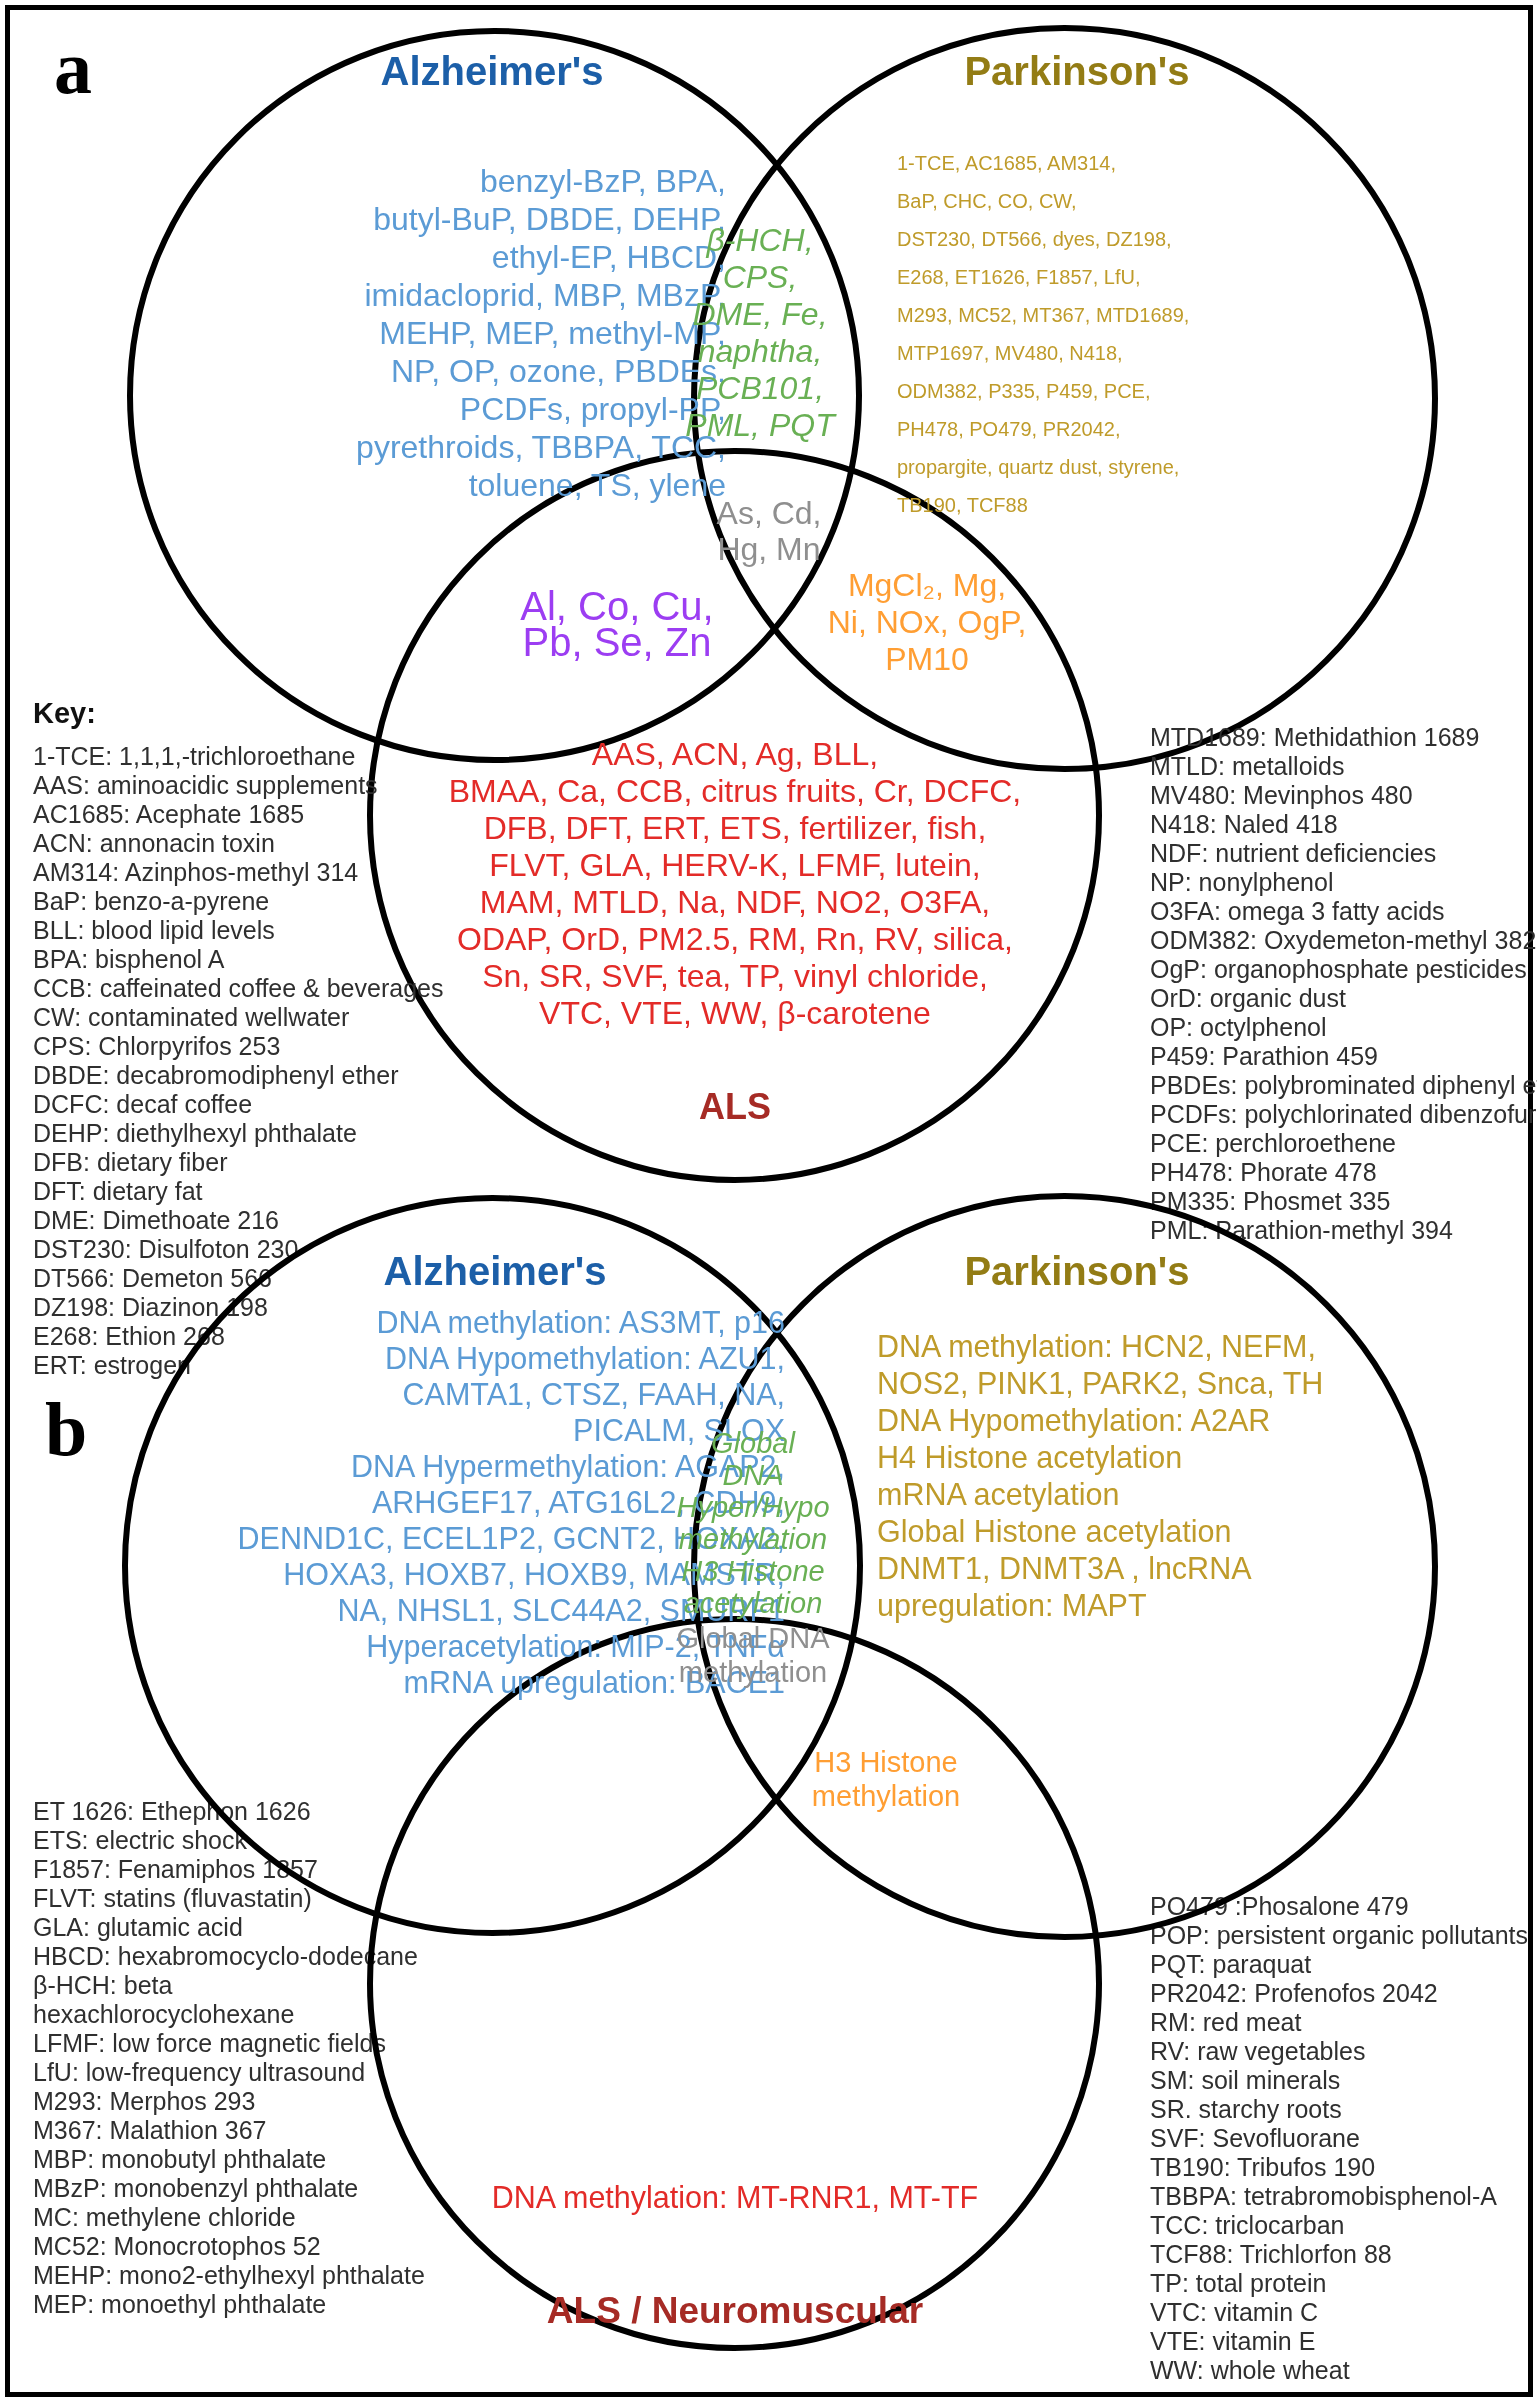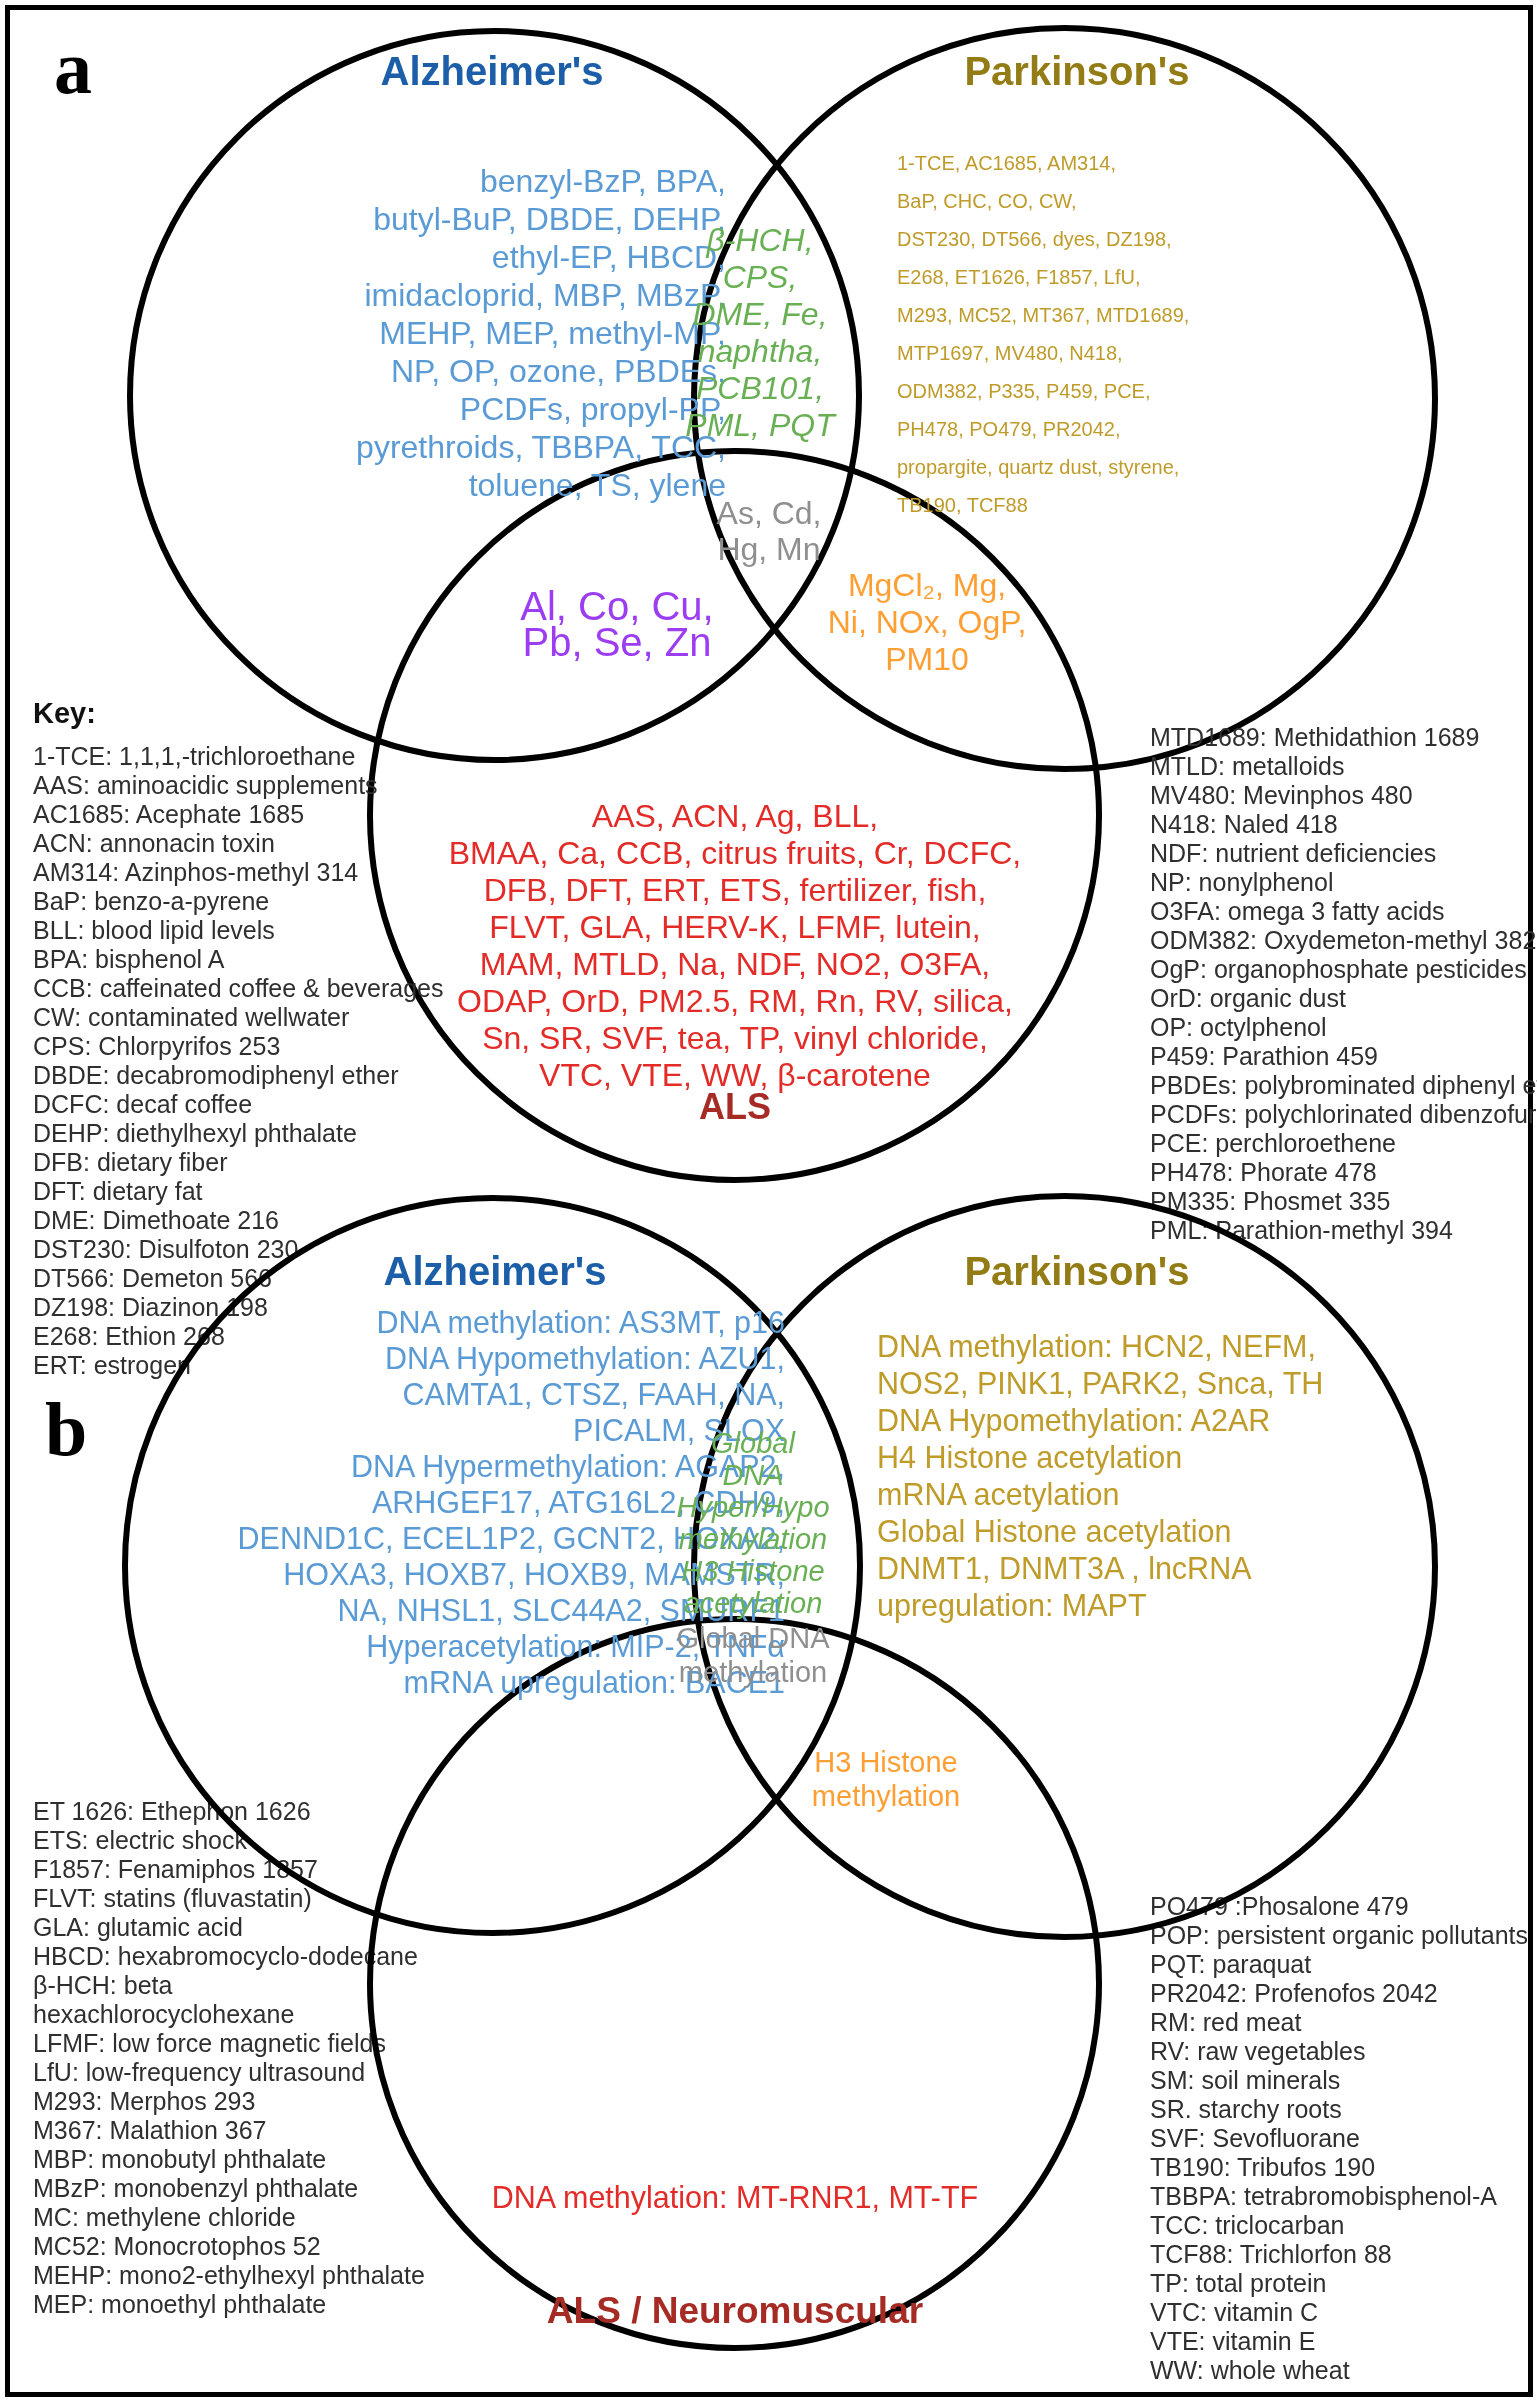--- a/index.html
+++ b/index.html
@@ -35,21 +35,21 @@
   .darkred{color:#a62b25;font-weight:bold;}
 
   #t-a-ad-title {left:492px;top:49px;}
   #t-a-ad-items {right:811px;top:162px;font-size:32px;line-height:38px;}
   #t-a-pd-title {left:1077px;top:49px;}
   #t-a-pd-items {left:897px;top:144px;font-size:20px;line-height:38px;}
   #t-a-green    {left:760px;top:222px;font-size:32px;line-height:37px;}
   #t-a-gray     {left:769px;top:495px;font-size:32px;line-height:36px;}
   #t-a-purple   {left:617px;top:588px;font-size:40px;line-height:36px;}
   #t-a-orange   {left:927px;top:567px;font-size:32px;line-height:37px;}
-  #t-a-als-items{left:735px;top:798px;font-size:32px;line-height:37px;}
+  #t-a-als-items{left:735px;top:736px;font-size:32px;line-height:37px;}
   #t-a-als-label{left:735px;top:1086px;font-size:36px;}
 
   #t-b-ad-title {left:495px;top:1249px;}
   #t-b-ad-items {right:752px;top:1304px;font-size:30.5px;line-height:36px;}
   #t-b-pd-title {left:1077px;top:1249px;}
   #t-b-pd-items {left:877px;top:1328px;font-size:30.5px;line-height:37px;}
   #t-b-green    {left:753px;top:1406px;font-size:29px;line-height:32px;margin-top:21px;}
   #t-b-gray     {left:753px;top:1621px;font-size:29px;line-height:34px;}
   #t-b-orange   {left:886px;top:1745px;font-size:29px;line-height:34px;}
   #t-b-red      {left:735px;top:2180px;font-size:30.5px;}

